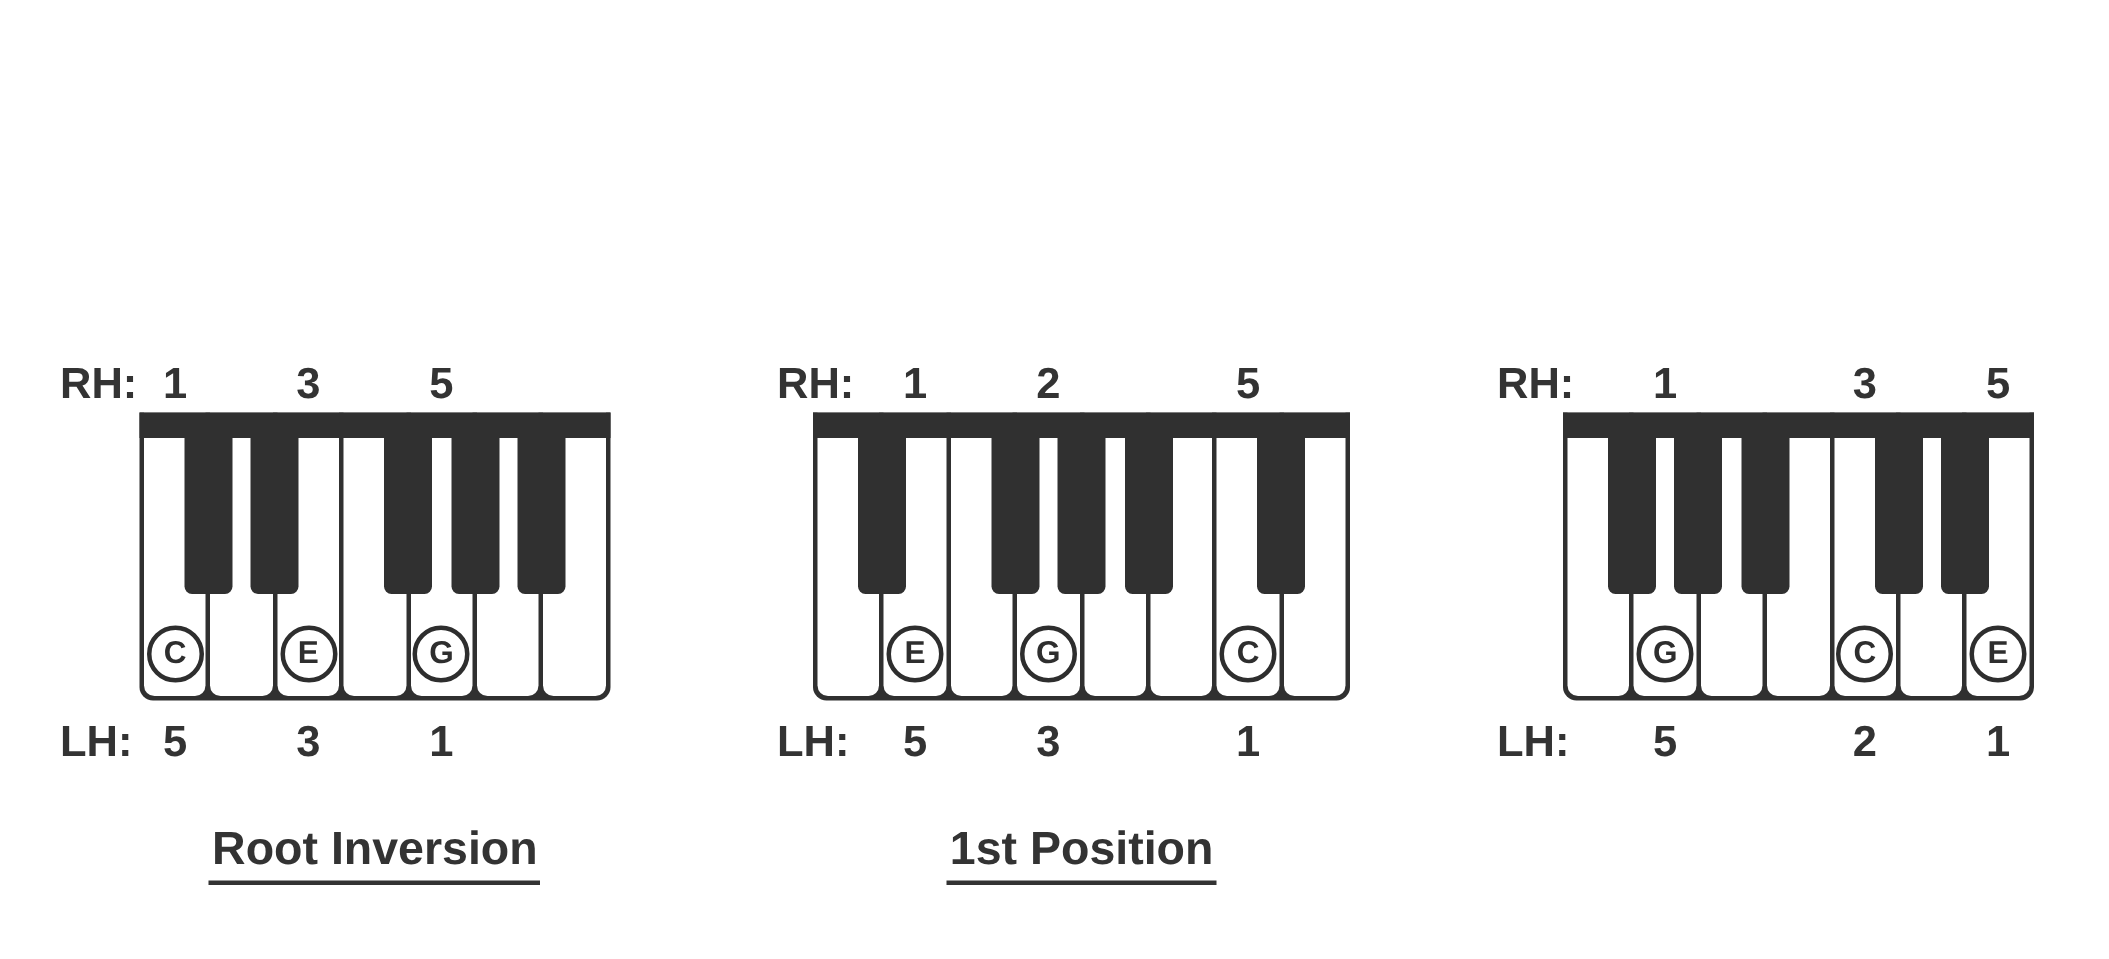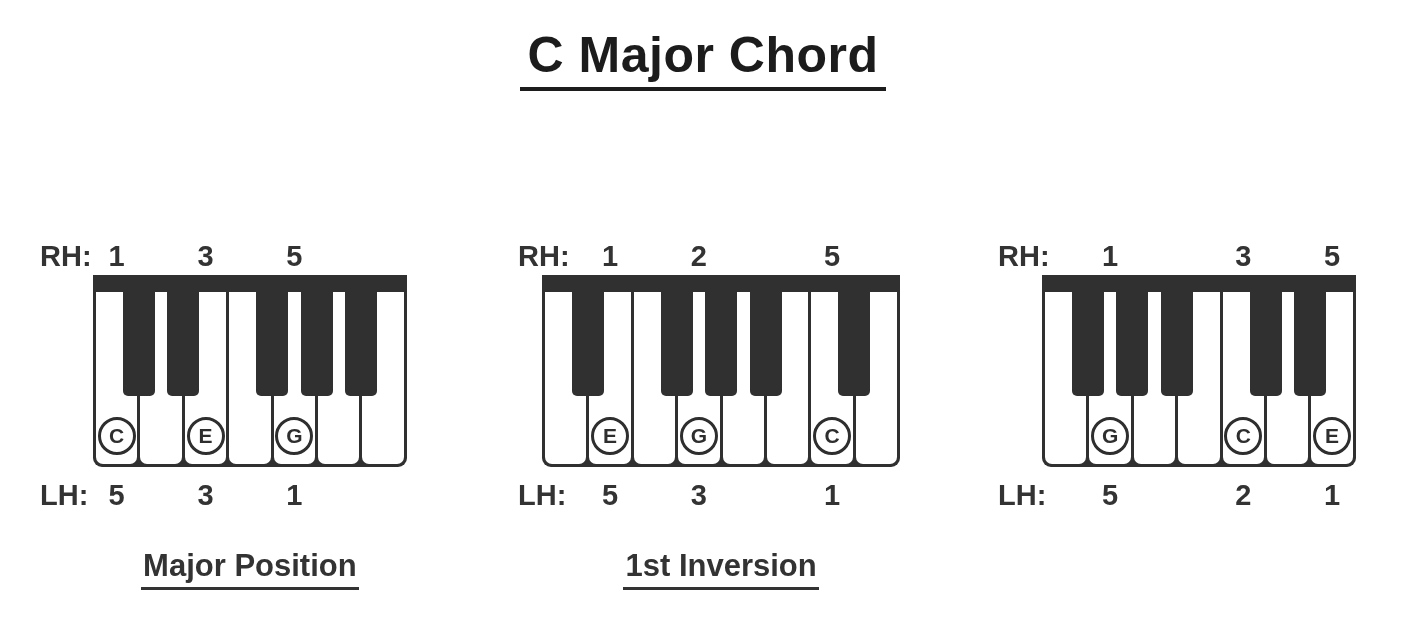--- a/index.html
+++ b/index.html
@@ -53,23 +53,20 @@
   .name-wrap { margin-top:36px; text-align:center; }
   .diagram-name {
     display:inline-block; font-size:31px; font-weight:bold; color:#333333;
     border-bottom:3px solid #333333; padding:0 2px 3px; white-space:nowrap;
   }
 </style>
 </head>
 <body>
 
 <header class="header">
-  <div>
-    <span class="title">C Major Chord</span>
-  </div>
 </header>
 
 <section class="diagram" id="diagram-0">
   <div class="finger-row rh-row" style="width: 313.8px;">
     <span class="hand-label">RH:</span>
   <span class="finger-num" style="left: 23.7px;">1</span>
       <span class="finger-num" style="left: 112.5px;">3</span>
       <span class="finger-num" style="left: 201.3px;">5</span>
     </div>
   <div class="keyboard" style="width: 313.8px;">
@@ -90,21 +87,21 @@
       <div class="note-circle" style="left: 93.5px;">E</div>
       <div class="note-circle" style="left: 182.3px;">G</div>
     </div>
   <div class="finger-row lh-row" style="width: 313.8px;">
     <span class="hand-label">LH:</span>
   <span class="finger-num" style="left: 23.7px;">5</span>
       <span class="finger-num" style="left: 112.5px;">3</span>
       <span class="finger-num" style="left: 201.3px;">1</span>
     </div>
   <div class="name-wrap">
-    <span class="diagram-name">Major Position</span>
+    <span class="diagram-name">Root Inversion</span>
   </div>
 </section>
 
 <section class="diagram" id="diagram-1">
   <div class="finger-row rh-row" style="width: 358.2px;">
     <span class="hand-label">RH:</span>
   <span class="finger-num" style="left: 68.1px;">1</span>
       <span class="finger-num" style="left: 156.9px;">2</span>
       <span class="finger-num" style="left: 290.1px;">5</span>
     </div>
@@ -127,21 +124,21 @@
       <div class="note-circle" style="left: 137.9px;">G</div>
       <div class="note-circle" style="left: 271.1px;">C</div>
     </div>
   <div class="finger-row lh-row" style="width: 358.2px;">
     <span class="hand-label">LH:</span>
   <span class="finger-num" style="left: 68.1px;">5</span>
       <span class="finger-num" style="left: 156.9px;">3</span>
       <span class="finger-num" style="left: 290.1px;">1</span>
     </div>
   <div class="name-wrap">
-    <span class="diagram-name">1st Inversion</span>
+    <span class="diagram-name">1st Position</span>
   </div>
 </section>
 
 <section class="diagram" id="diagram-2">
   <div class="finger-row rh-row" style="width: 313.8px;">
     <span class="hand-label">RH:</span>
   <span class="finger-num" style="left: 68.1px;">1</span>
       <span class="finger-num" style="left: 201.3px;">3</span>
       <span class="finger-num" style="left: 290.1px;">5</span>
     </div>

